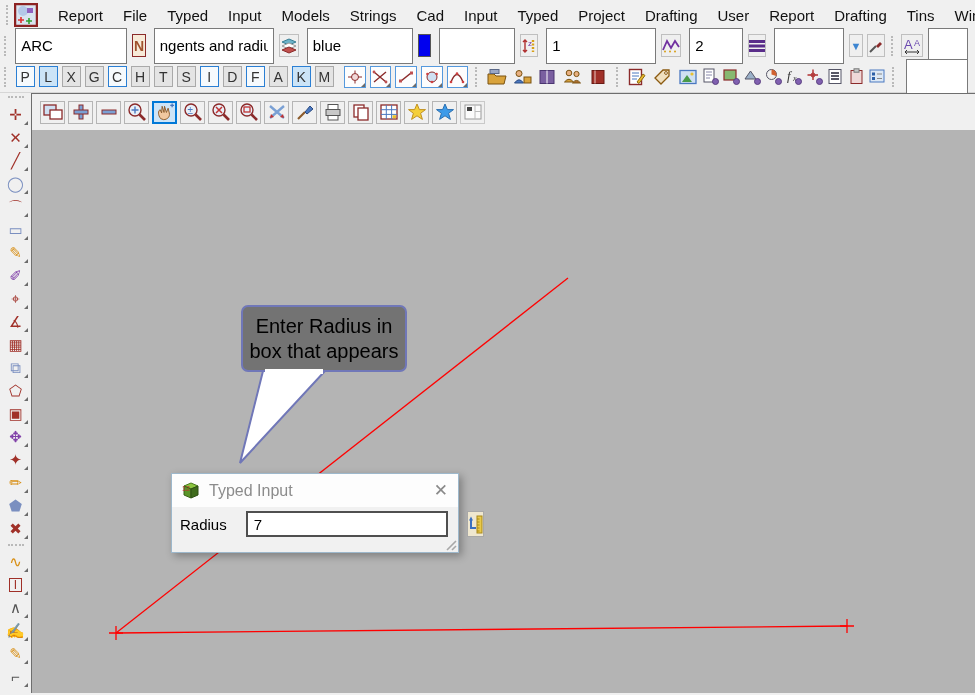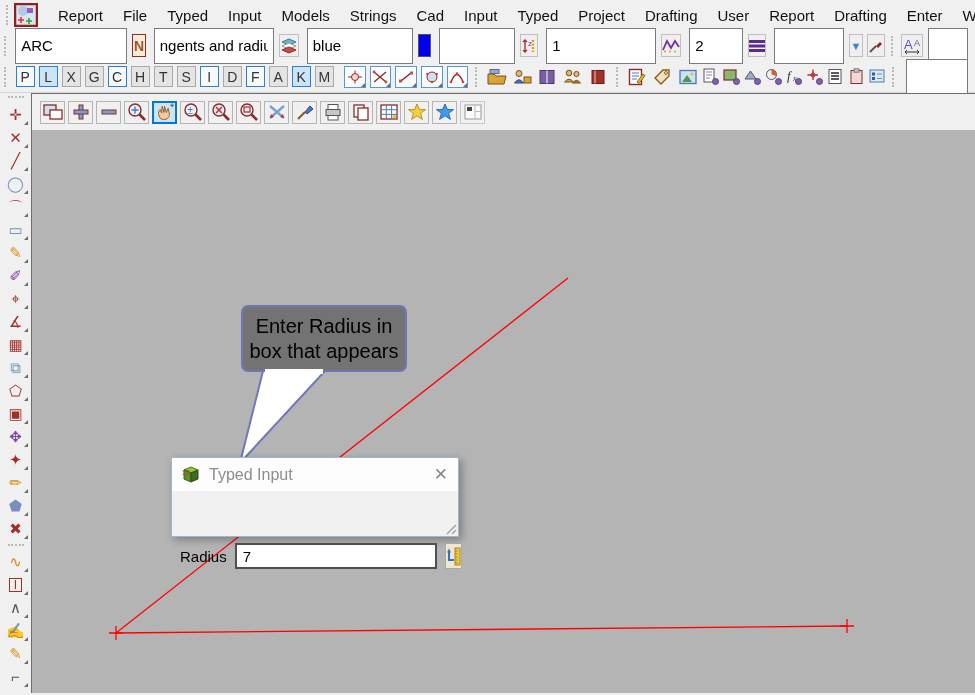--- a/index.html
+++ b/index.html
@@ -58,26 +58,26 @@
   .canvas { position:relative; flex:1; background:#b4b4b4; overflow:hidden; }
   .canvas-svg { position:absolute; left:0; top:0; pointer-events:none; }
 
   
   .callout { position:absolute; left:209px; top:175px; width:166px; height:67px; background:#737373;
              border:2px solid #7077b8; border-radius:7px; text-align:center; padding-top:7px;
              font-size:20px; line-height:1.25; color:#000; }
   .callout-patch { position:absolute; left:233px; top:239px; width:58px; height:5px; background:#fff; }
 
   
-  .dialog { position:absolute; left:139px; top:327px; width:288px; height:80px; background:#f1f1f1;
+  .dialog { position:absolute; left:139px; top:343px; width:288px; height:80px; background:#f1f1f1;
             border:1px solid #9db8cc; box-shadow:3px 3px 8px rgba(0,0,0,.3); }
   .dlg-title { height:33px; background:#fdfdfd; display:flex; align-items:center; padding:0 10px; gap:9px; }
   .dlg-title-text { flex:1; color:#8c8c8c; font-size:16px; }
   .dlg-close { color:#8a8a8a; font-size:17px; background:none; border:none; cursor:pointer; line-height:1;}
-  .dlg-body { display:flex; align-items:center; padding:4px 6px 0 8px; gap:8px;margin-top:48px; }
+  .dlg-body { display:flex; align-items:center; padding:4px 6px 0 8px; gap:19px; }
   .dlg-label { font-size:15px; color:#000; }
   .dlg-input { width:202px; height:26px; border:2px solid #4f4f4f; padding:0 6px; font-size:15px;
                font-family:"Liberation Sans",sans-serif; background:#fff; }
   .dlg-measure { width:23px; height:26px; background:#efe7cf; border:1px solid #a8a8a8; display:flex;
                  align-items:center; justify-content:center; padding:0; cursor:pointer; }
   .dlg-grip { position:absolute; right:1px; bottom:1px; }
 </style>
 </head>
 <body>
 
@@ -101,21 +101,21 @@
     <div class="menu-item">Models</div>
     <div class="menu-item">Strings</div>
     <div class="menu-item">Cad</div>
     <div class="menu-item">Input</div>
     <div class="menu-item">Typed</div>
     <div class="menu-item">Project</div>
     <div class="menu-item">Drafting</div>
     <div class="menu-item">User</div>
     <div class="menu-item">Report</div>
     <div class="menu-item">Drafting</div>
-    <div class="menu-item">Enter</div>
+    <div class="menu-item">Tins</div>
     <div class="menu-item">Window</div>
 
   </div>
 
   <div class="toolbar">
     <div class="vgrip"></div>
     <input class="tfield" style="width: 112px;" value="ARC">
     <button class="tbtn nbtn">N</button>
     <input class="tfield" style="width: 120px; margin-left: 6px;" value="ngents and radius">
     <button class="tbtn">

